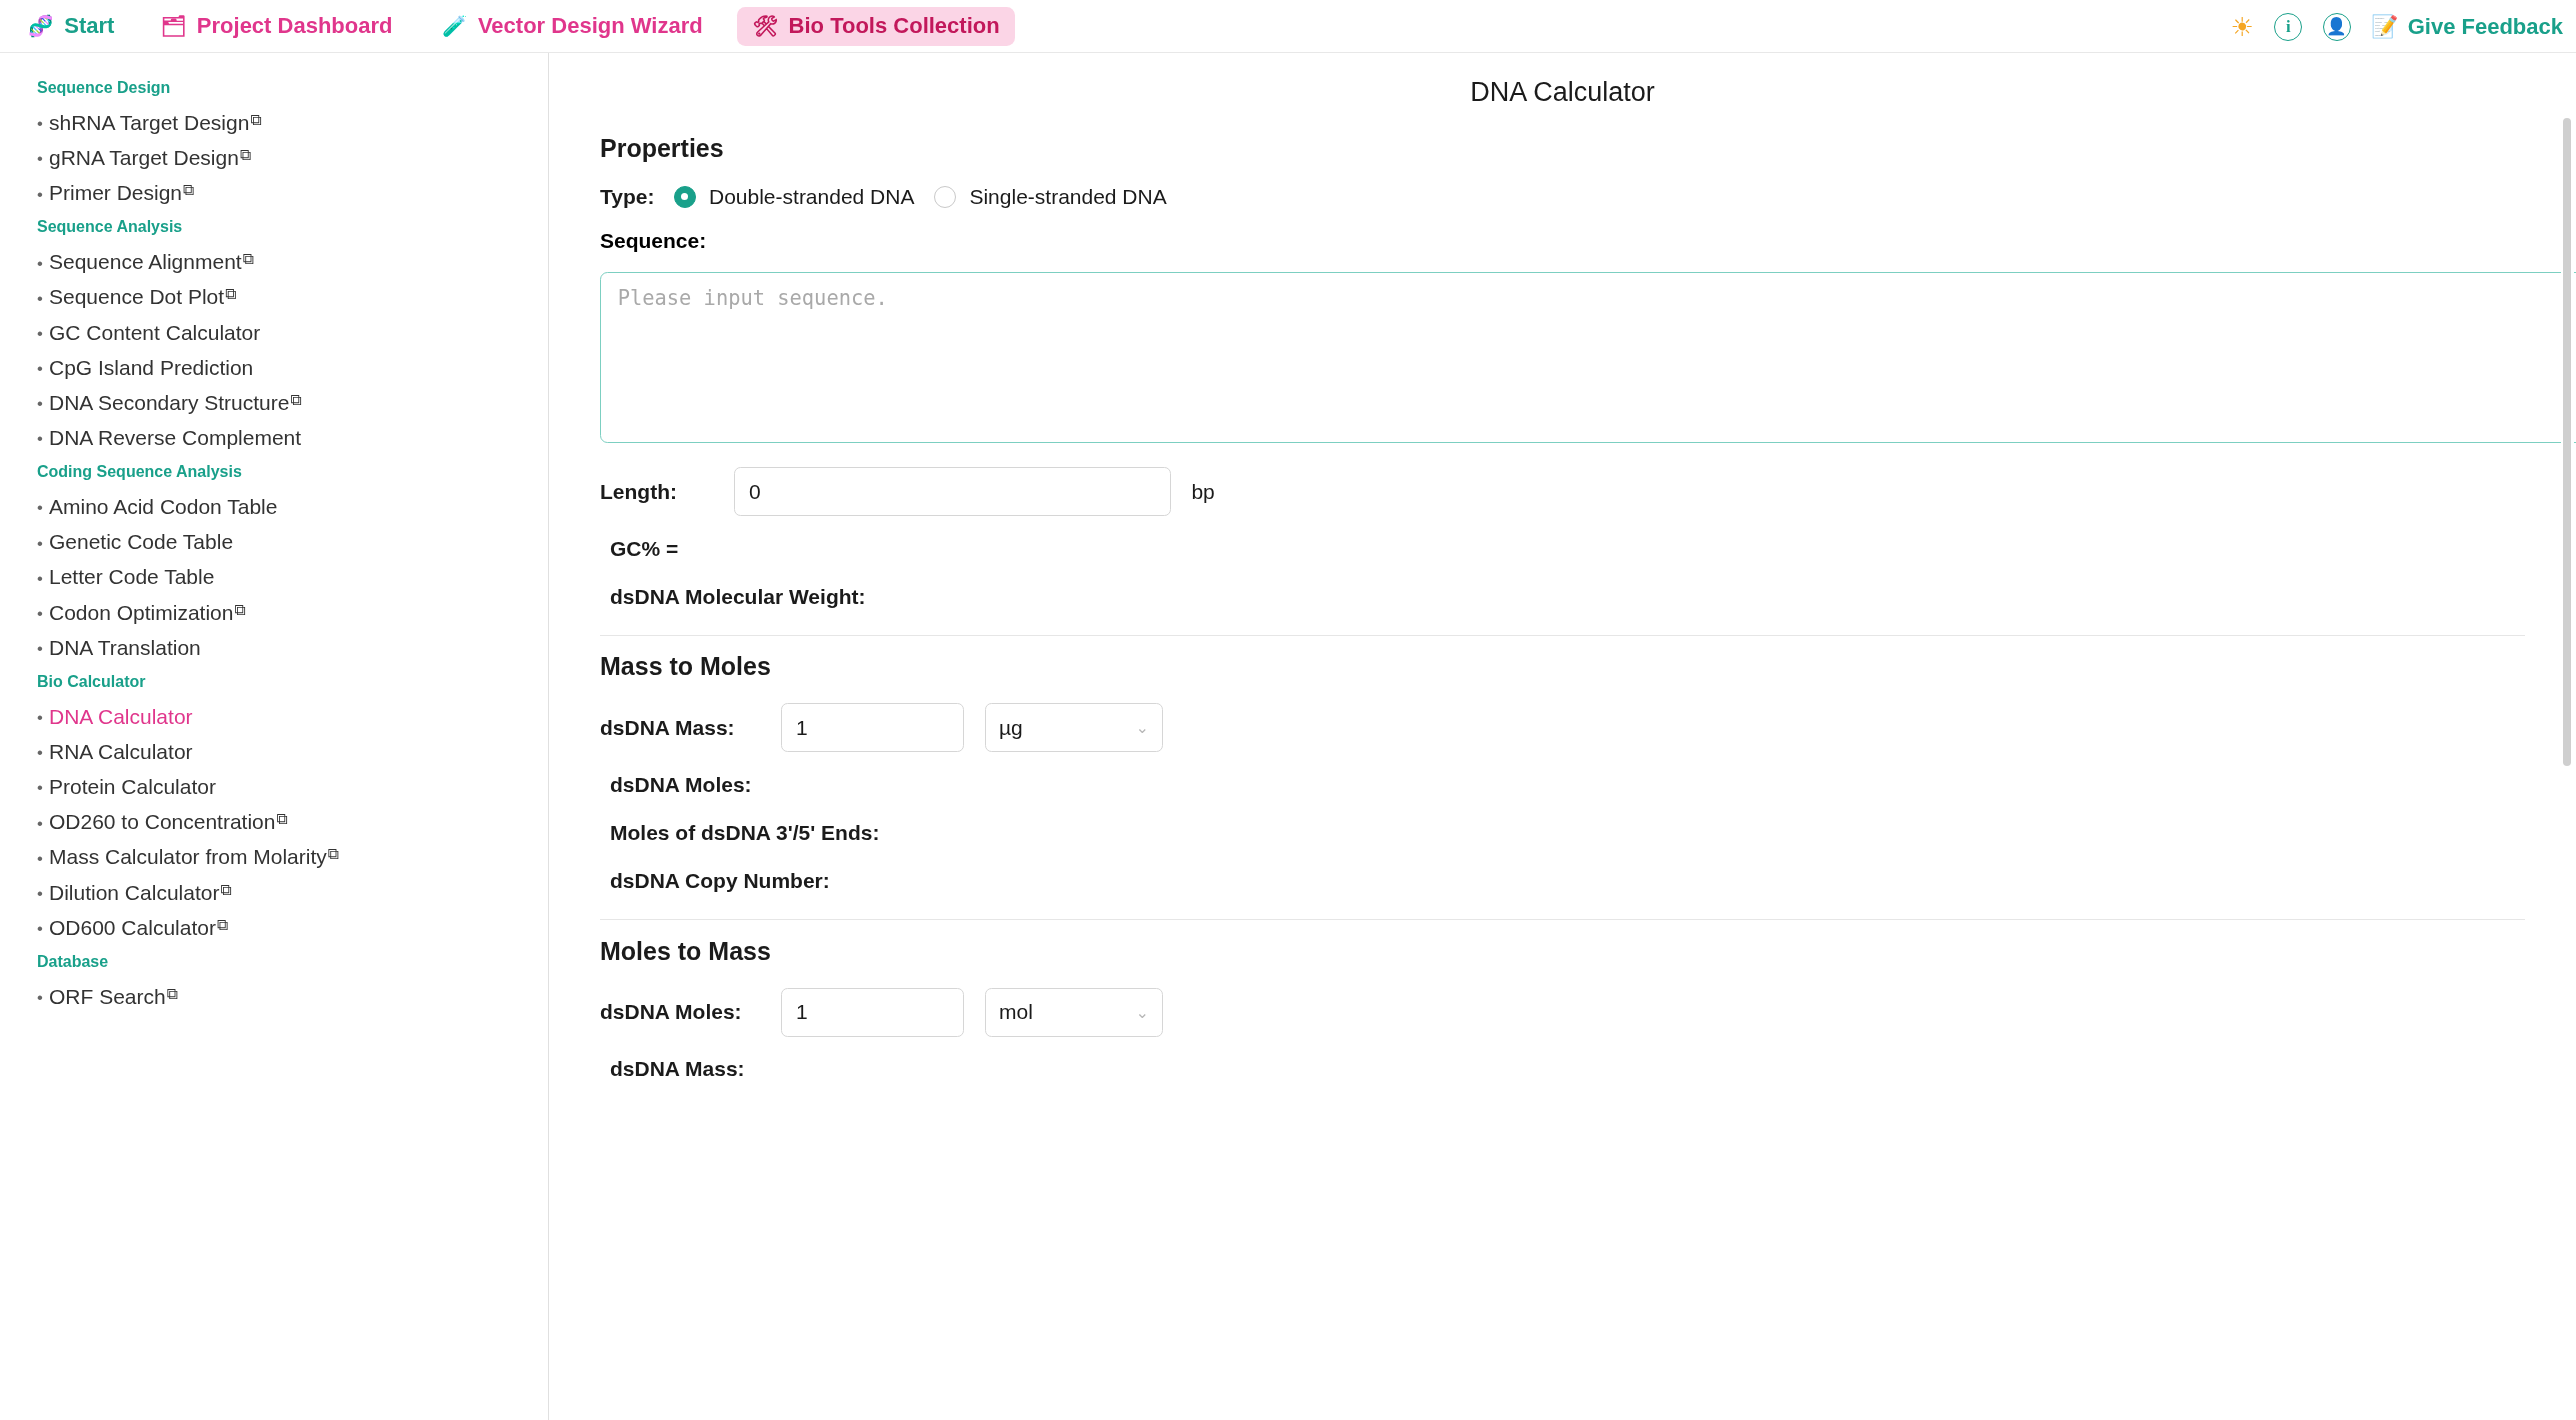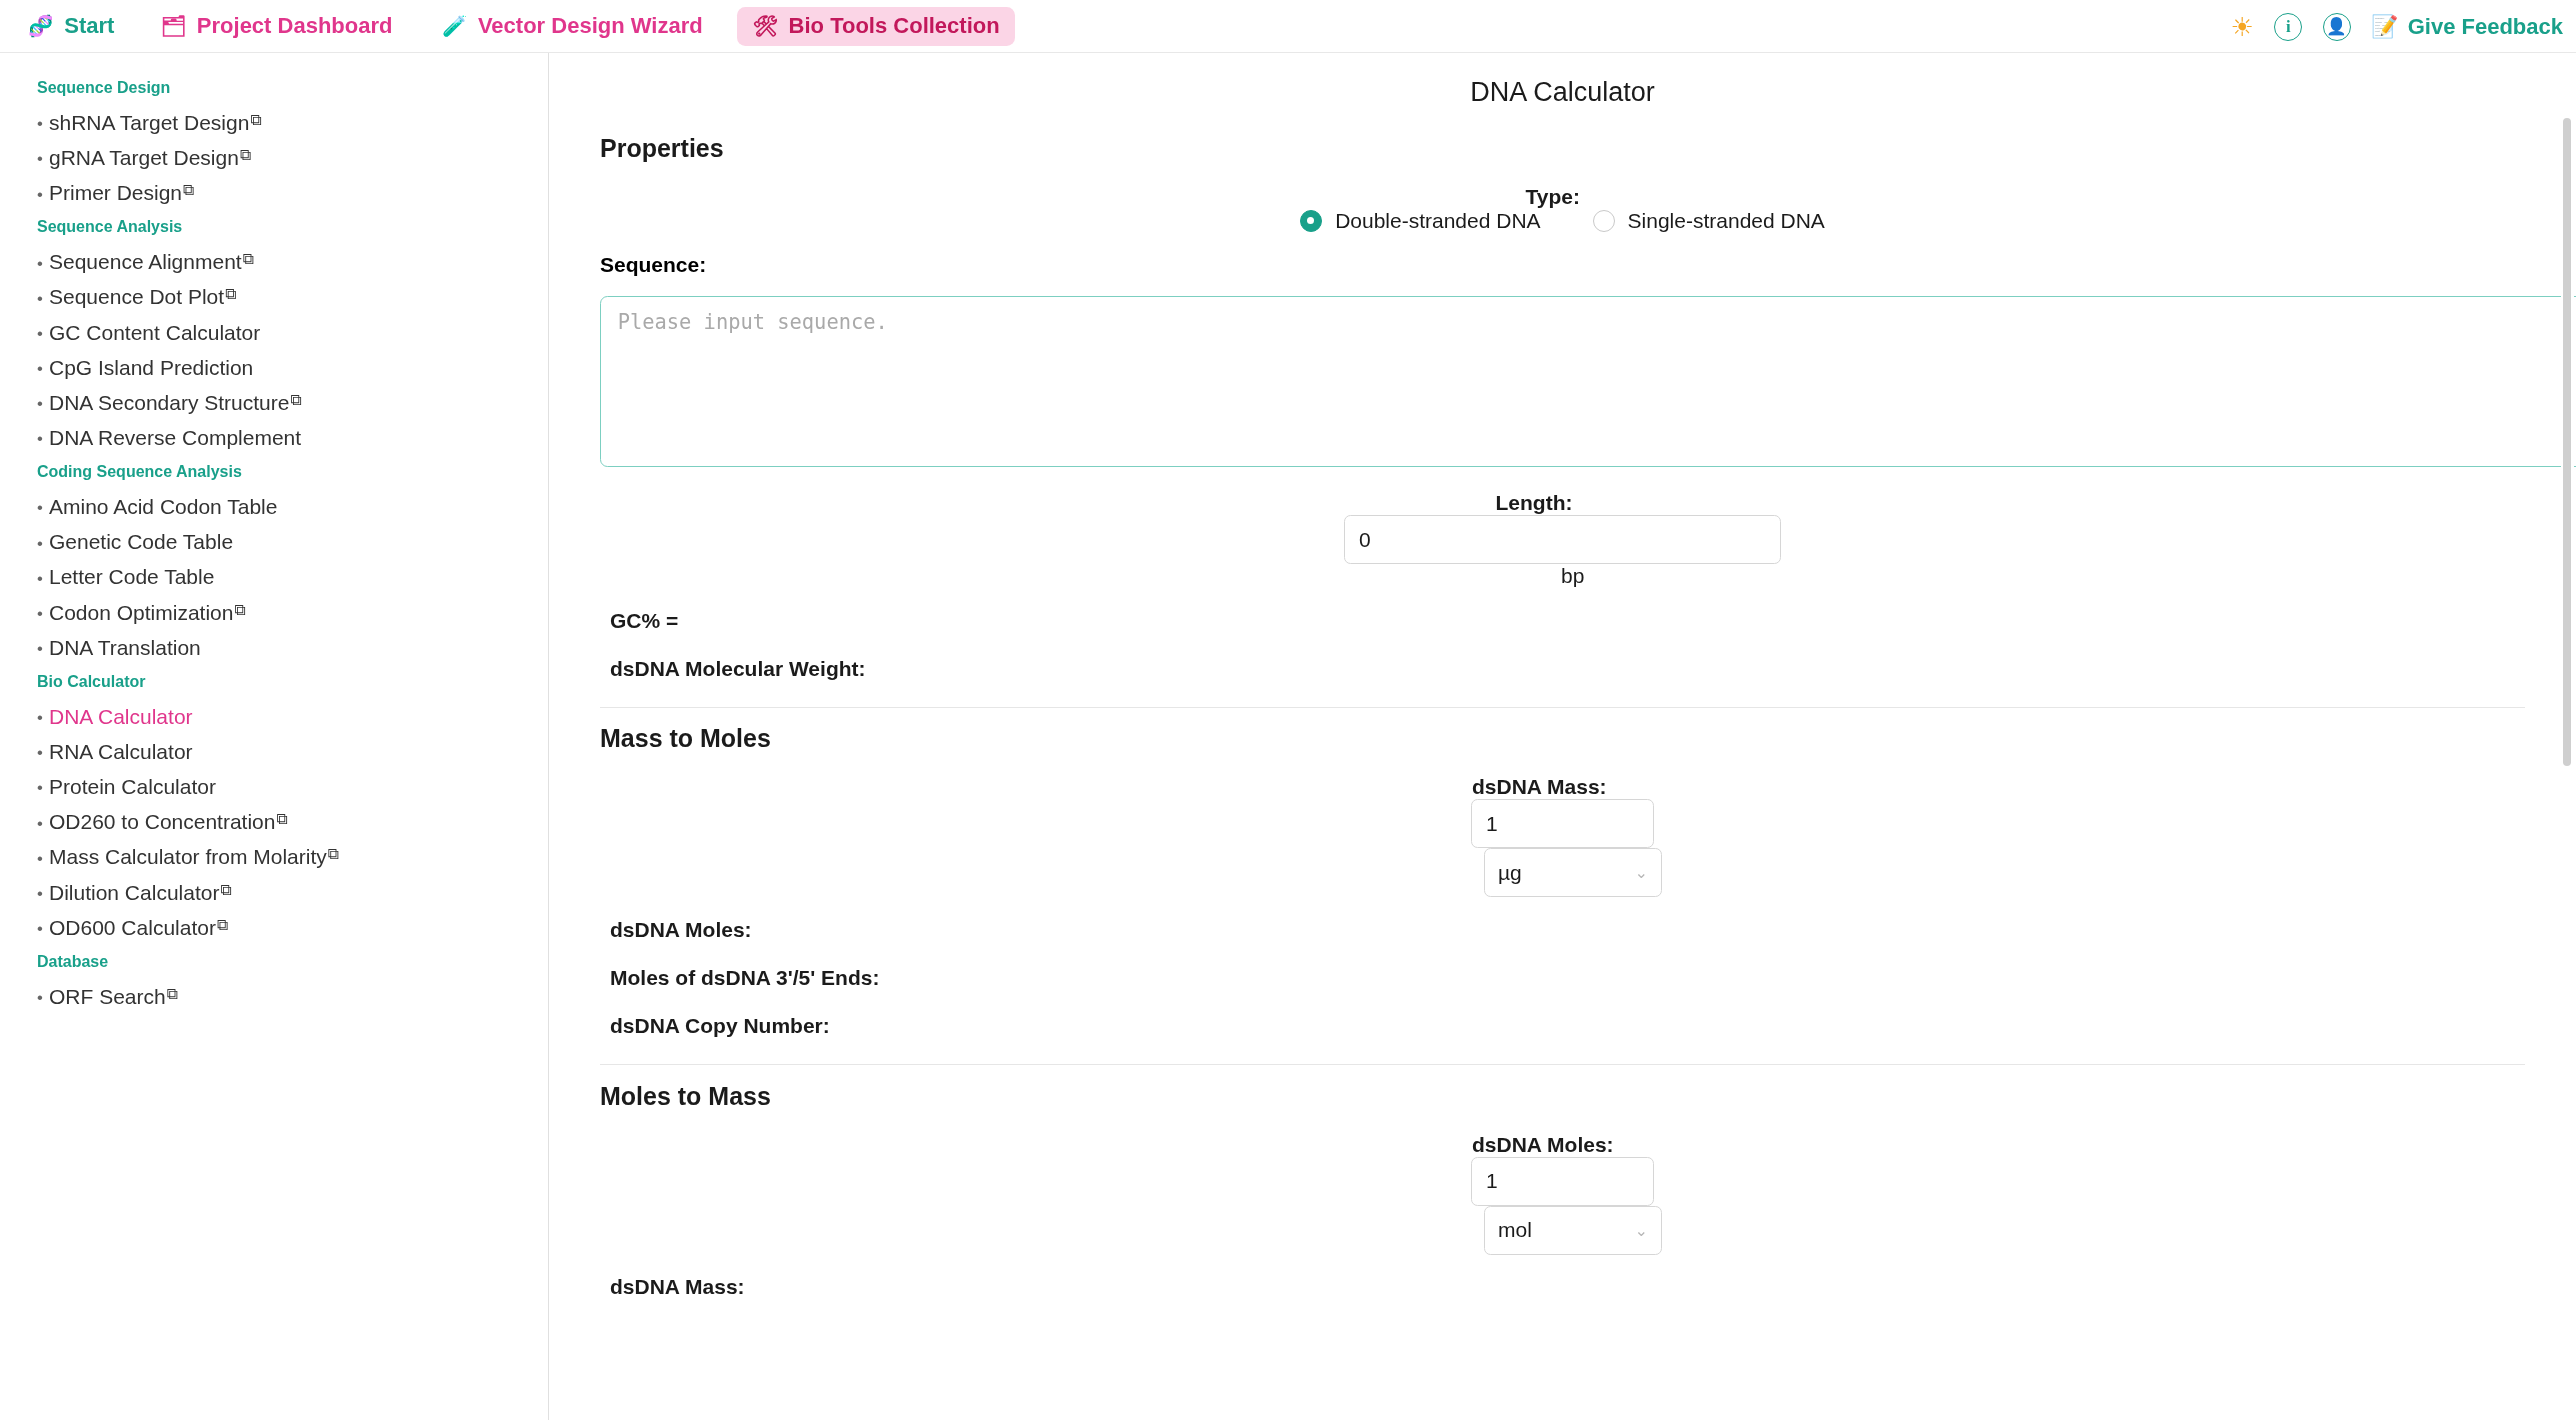--- a/index.html
+++ b/index.html
@@ -117,28 +117,28 @@
     font-size: 27px;
     color: #1b1b1b;
     margin: 24px 0 26px 0;
   }
   h2.block-title {
     font-size: 25px;
     font-weight: bold;
     margin: 16.7px 0 22px 0;
     color: #1b1b1b;
   }
-  .row { display: flex; align-items: center; margin-bottom: 20.4px; flex-direction: column; }
+  .row { display: flex; align-items: center; margin-bottom: 20.4px; }
   .lbl {
     font-size: 21px;
     font-weight: bold;
     color: #1b1b1b;
   }
   .lbl-type { width: 74px; }
-  .radio-group { display: flex; align-items: center; gap: 52px; }
+  .radio-group { display: flex; align-items: center; gap: 20px; }
   .radio { display: flex; align-items: center; gap: 13px; cursor: pointer; }
   .radio .dot {
     width: 22px; height: 22px;
     border-radius: 50%;
     border: 1.9px solid #c9c9c9;
     background: #fff;
     display: inline-block;
     position: relative;
   }
   .radio.checked .dot {

